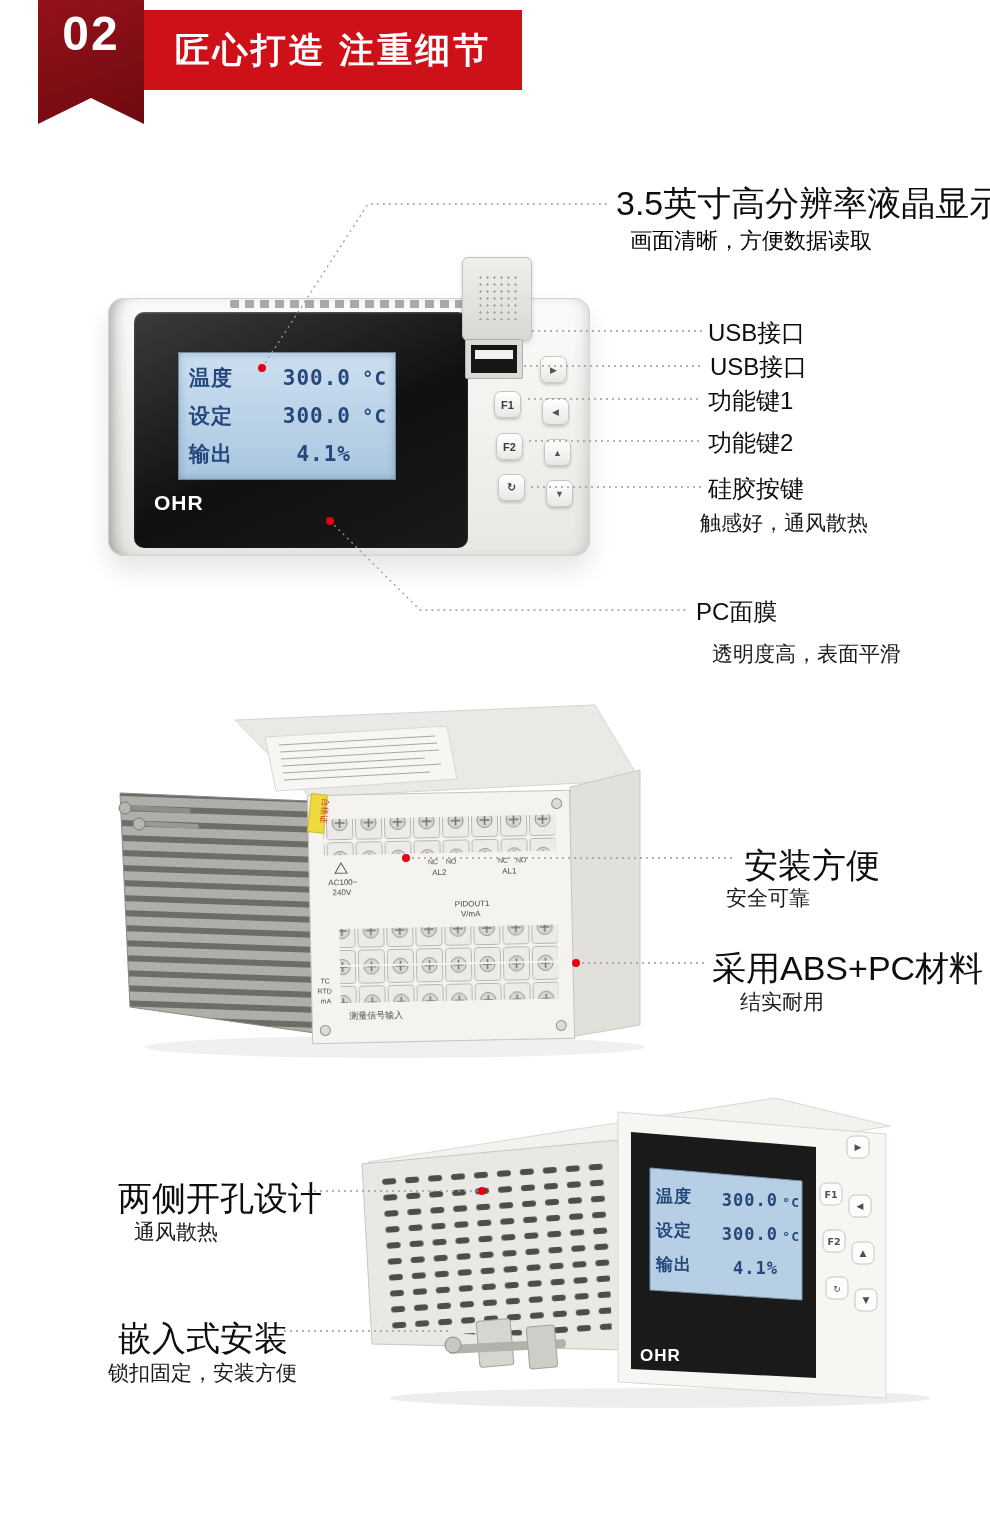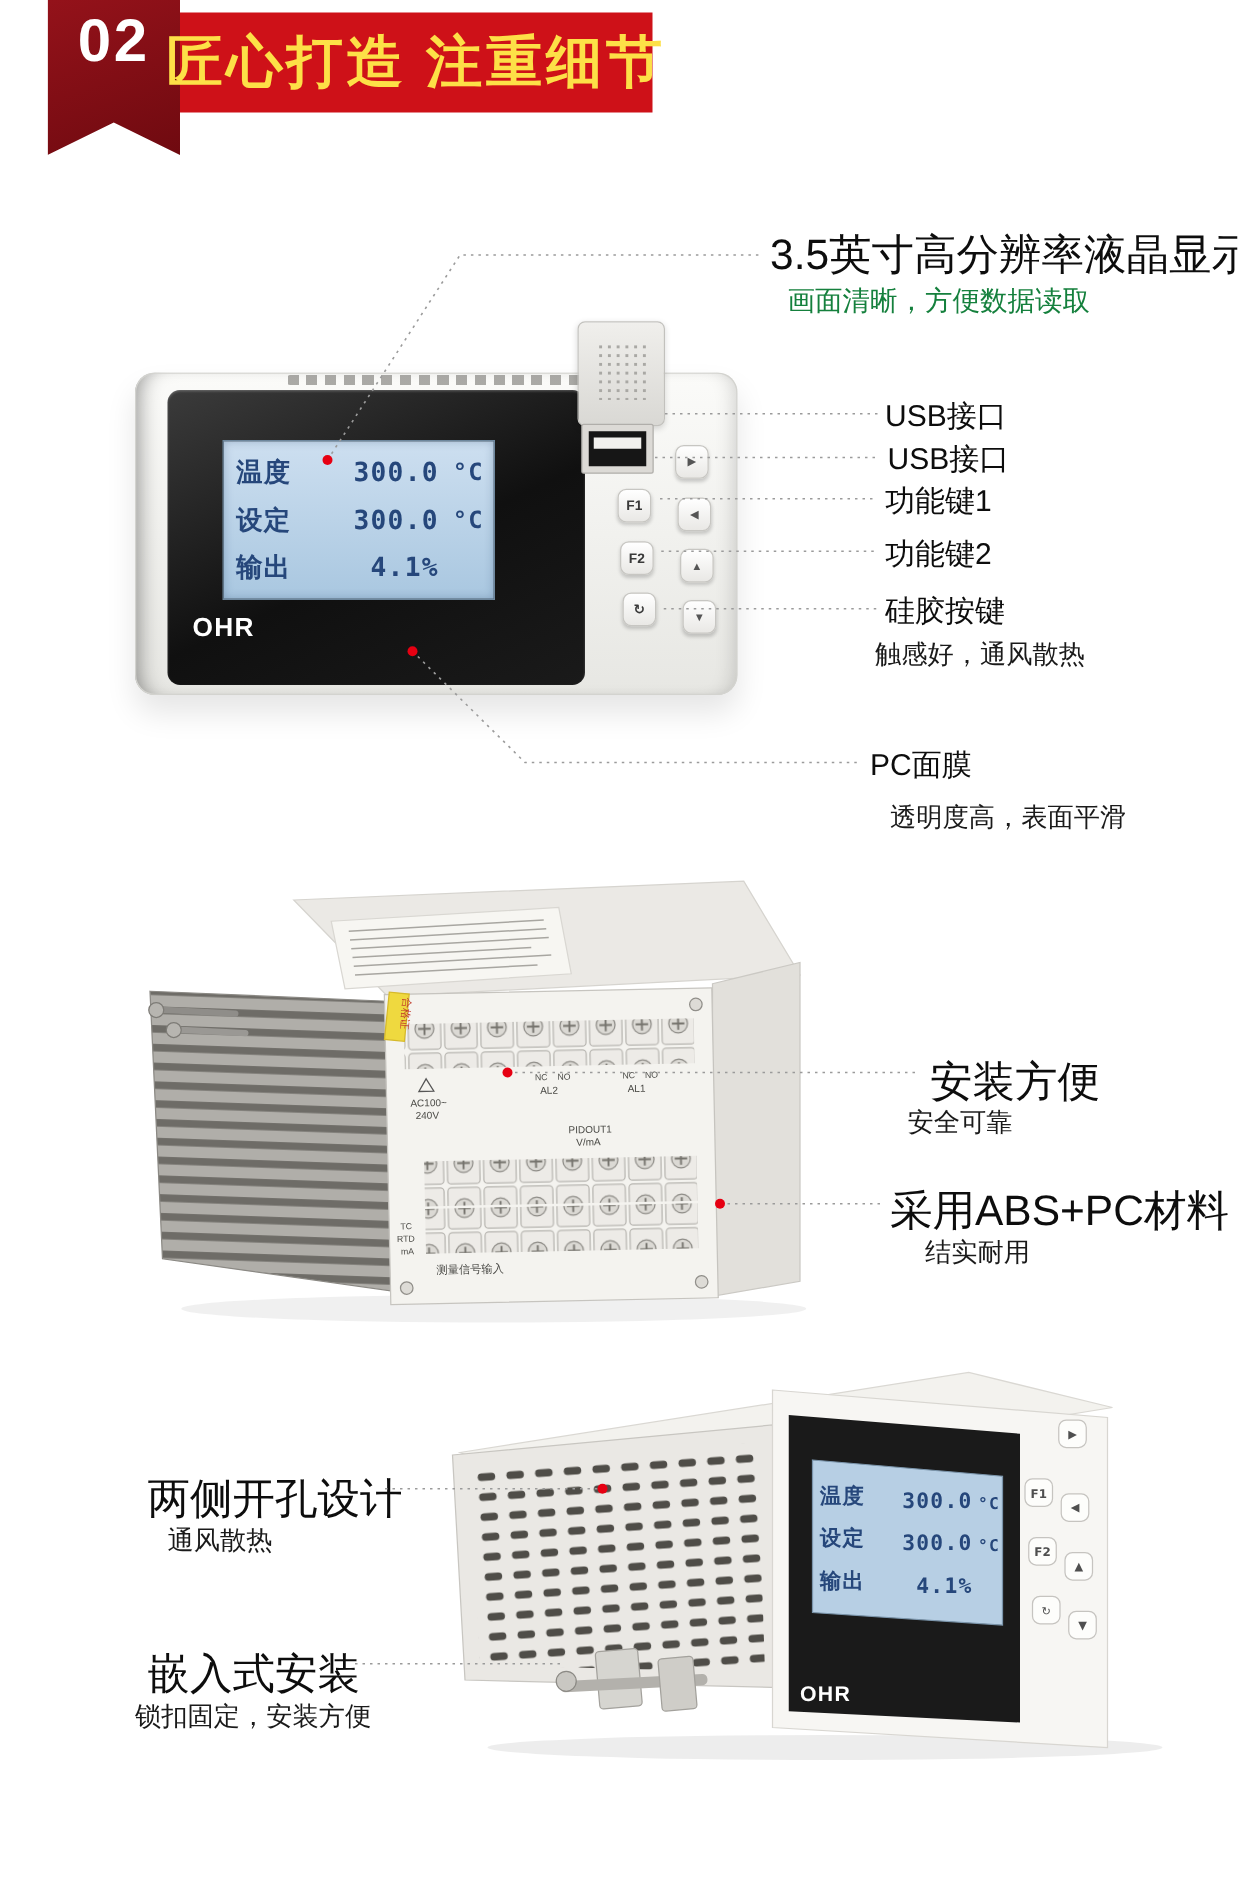--- a/index.html
+++ b/index.html
@@ -8,27 +8,27 @@
       font-family:"Liberation Sans","DejaVu Sans",sans-serif;color:#111}
 
 
 .badge{position:absolute;left:38px;top:0;width:106px;height:124px;
   background:linear-gradient(160deg,#94121a,#6f0a10);
   clip-path:polygon(0 0,100% 0,100% 100%,50% 79%,0 100%);
   display:flex;justify-content:center}
 .badge span{color:#fff;font-size:48px;font-weight:700;margin-top:6px;letter-spacing:2px}
 .banner{position:absolute;left:144px;top:10px;width:378px;height:80px;background:#ce1118;
   display:flex;align-items:center;justify-content:center}
-.banner span{color:#fde047;font-size:45px;font-weight:700;letter-spacing:3px;white-space:nowrap}
+.banner span{color:#ffffff;font-size:35px;font-weight:700;letter-spacing:3px;white-space:nowrap}
 
 
 .callout{position:absolute;white-space:nowrap;color:#0d0d0d}
 .c27{font-size:34px}
 .c24{font-size:24px}
-.c22{font-size:22px;color:#15803d}
+.c22{font-size:22px;color:#000000}
 .c21{font-size:21px;color:#1a1a1a}
 
 
 .device-front{position:absolute;left:108px;top:255px;width:500px;height:320px}
 .df-flap{position:absolute;left:354px;top:2px;width:70px;height:84px;
   background:linear-gradient(180deg,#f0efec,#d9d8d4);border:1px solid #c2c1bd;border-radius:6px;
   box-shadow:0 2px 5px rgba(0,0,0,.15)}
 .df-flap-dots{position:absolute;left:14px;top:16px;width:42px;height:46px;
   background-image:radial-gradient(#a9a8a4 1.2px,transparent 1.4px);background-size:7px 7px}
 .df-body{position:absolute;left:0;top:43px;width:482px;height:258px;border-radius:16px;

